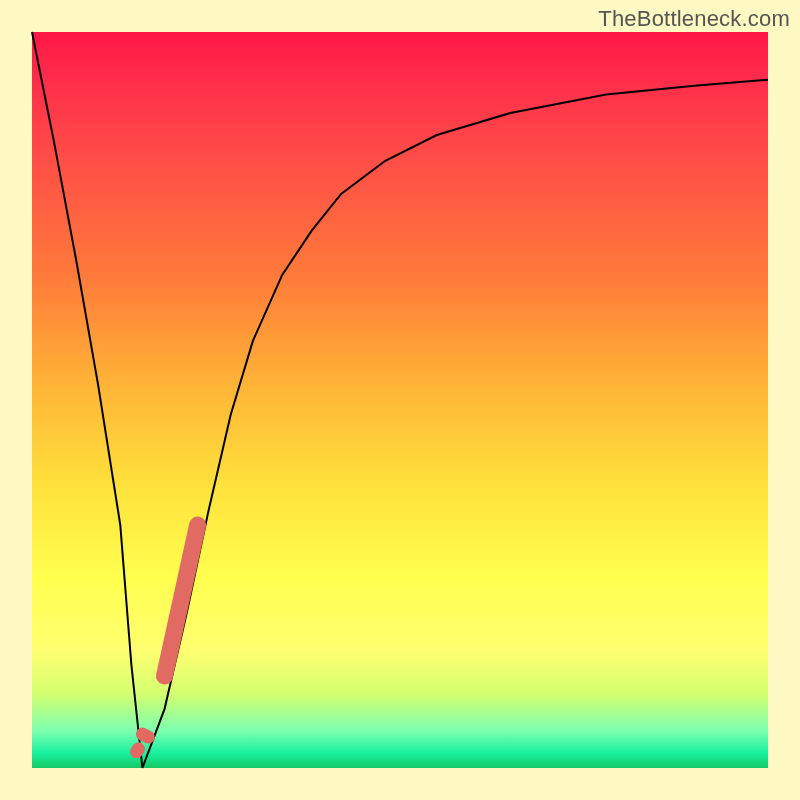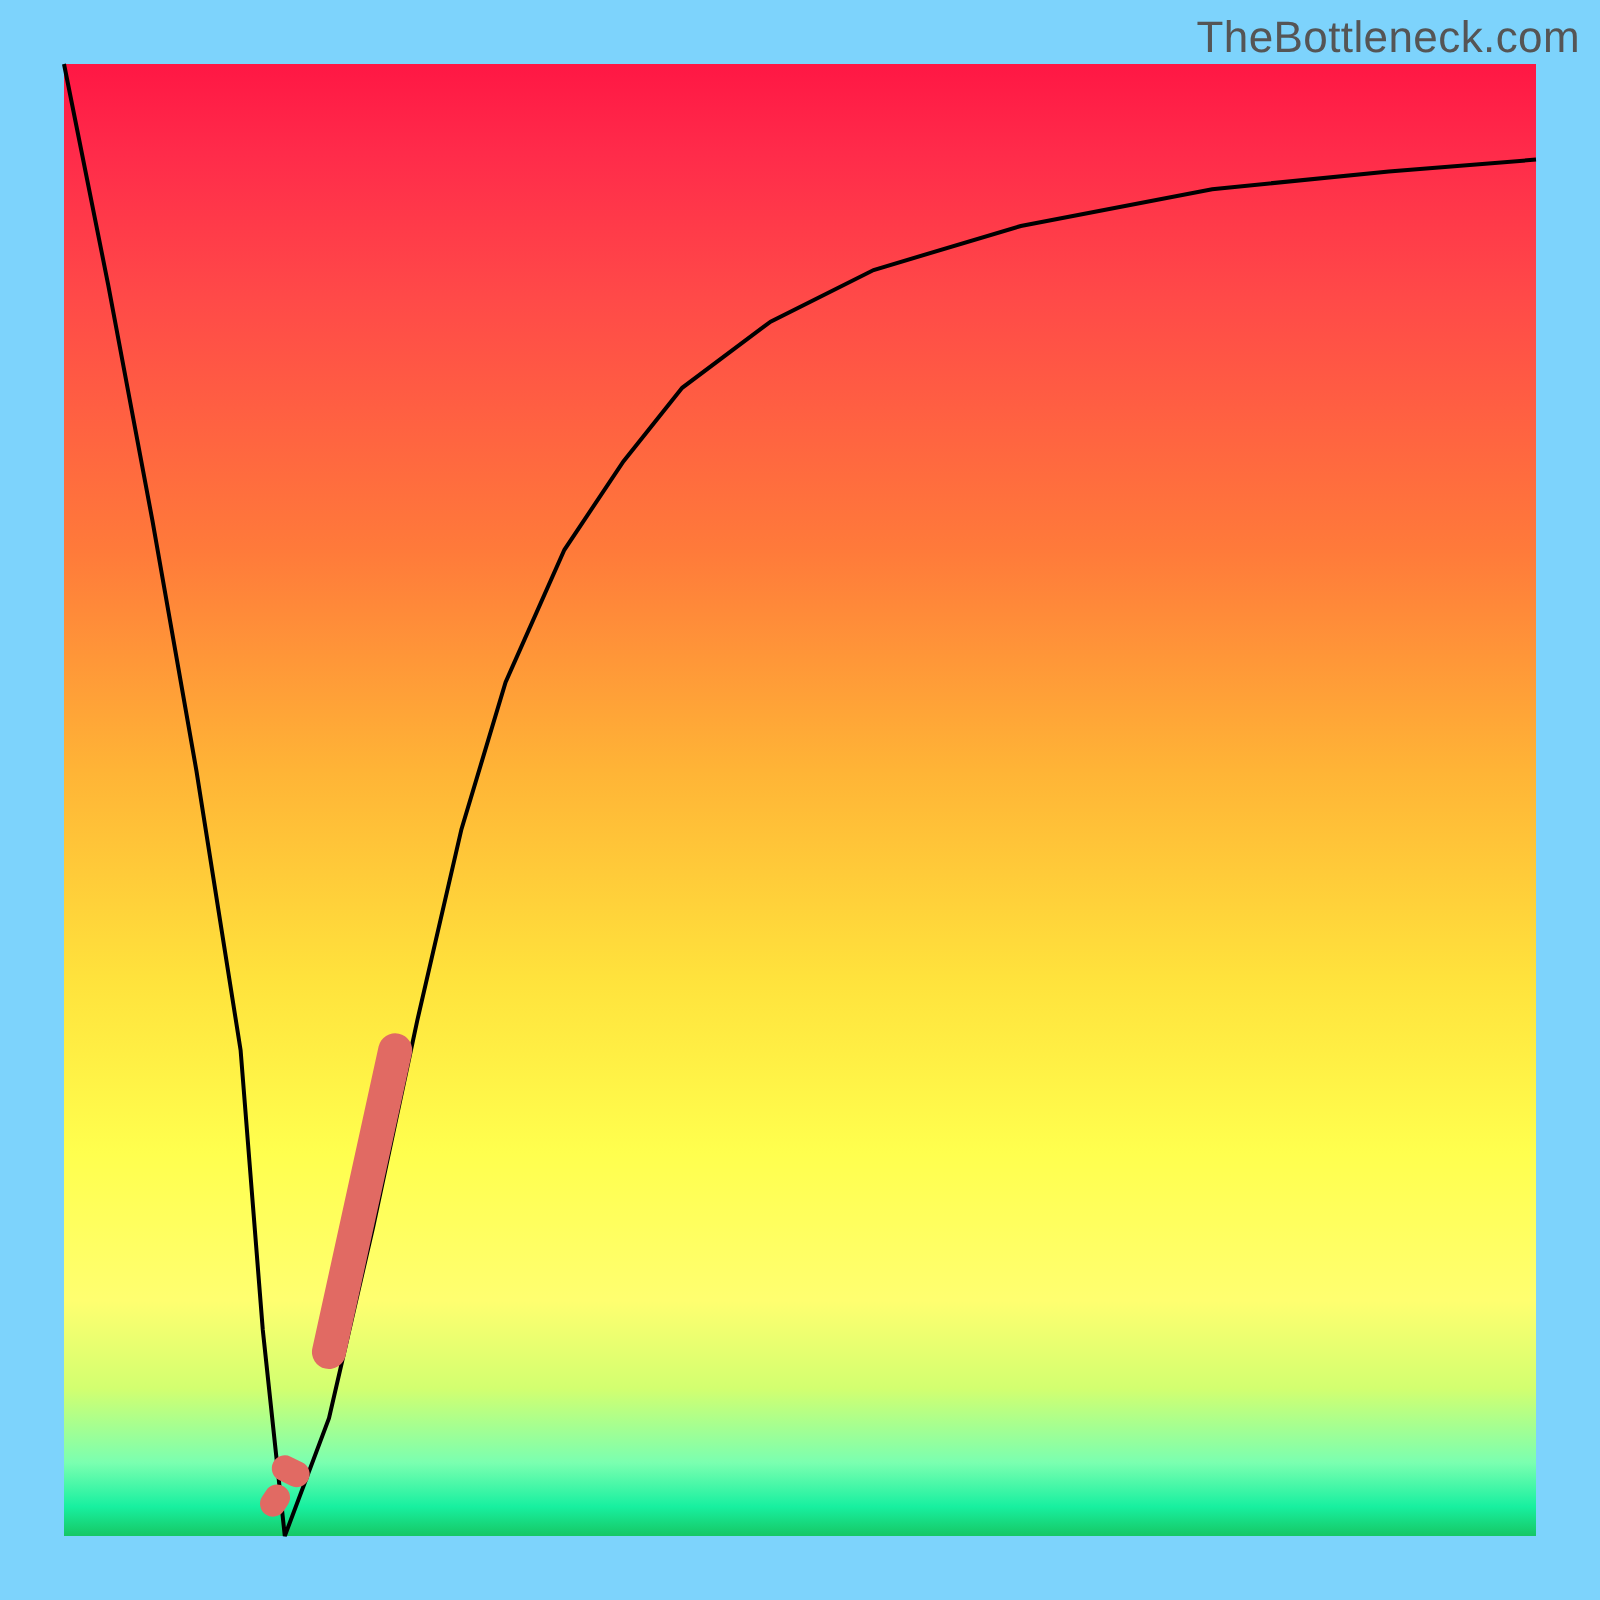--- a/index.html
+++ b/index.html
@@ -8,21 +8,21 @@
     width: 800px;
     height: 800px;
     background: #000;
     overflow: hidden;
     font-family: Arial, Helvetica, sans-serif;
   }
   .frame {
     position: absolute;
     left: 0; top: 0;
     width: 800px; height: 800px;
-    background: #7dd3fc;
+    background: #fef9c3;
   }
   .plot {
     position: absolute;
     left: 32px;
     top: 32px;
     width: 736px;
     height: 736px;
     
     background: linear-gradient(
       to bottom,

